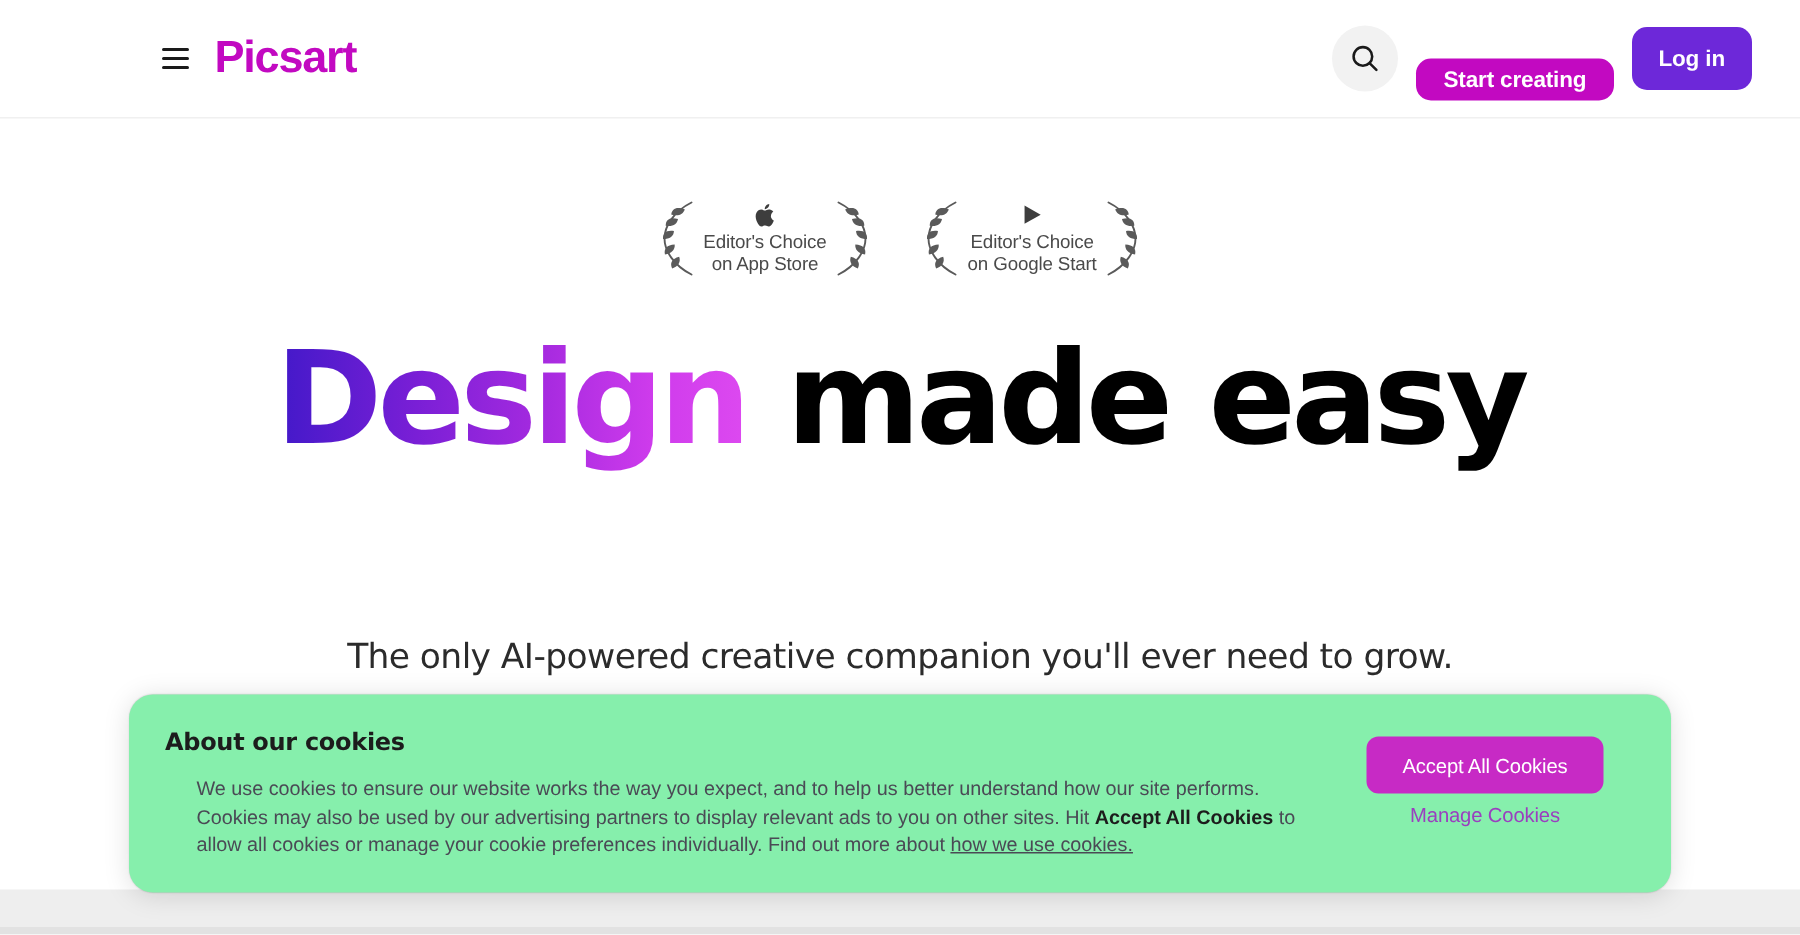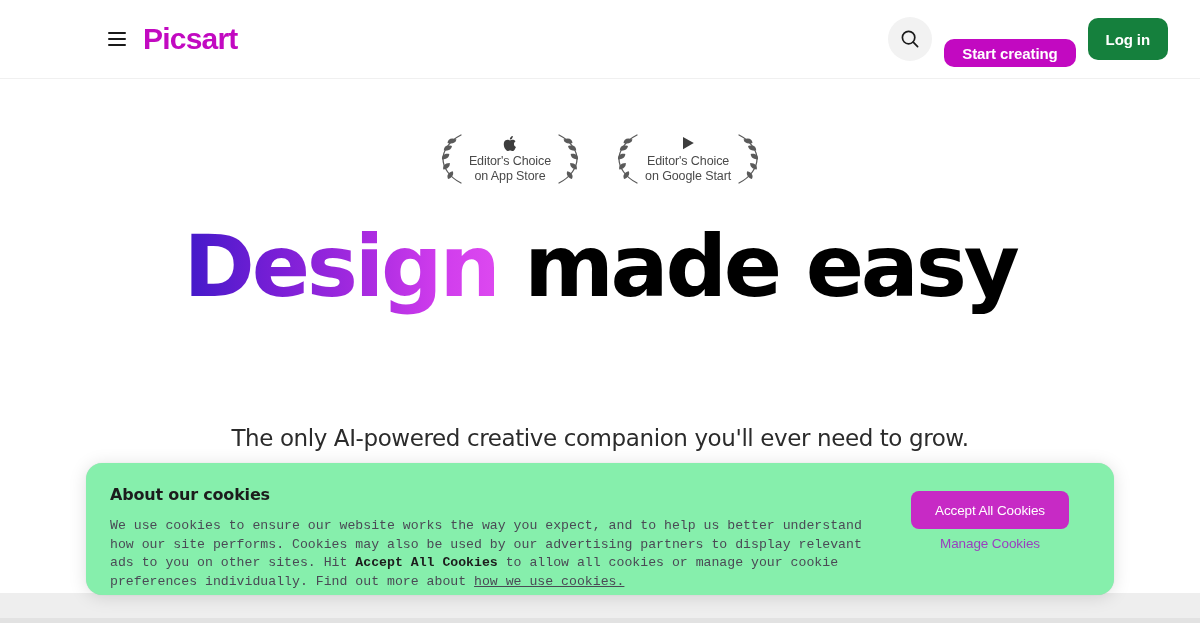--- a/index.html
+++ b/index.html
@@ -98,21 +98,21 @@
 
   .btn-start {
     background: #C209C1;
     color: #ffffff;
     height: 28px;
     padding: 0 18px;
     margin-top: 28px;
   }
 
   .btn-login {
-    background: #15803d;
+    background: #6d28d9;
     color: #ffffff;
     height: 42px;
     padding: 0 18px;
   }
 
   
   .hero {
     position: absolute;
     top: 79px; left: 0;
     width: 1200px;
@@ -226,25 +226,26 @@
   .cookie-title {
     font-family: "DejaVu Sans", sans-serif;
     font-size: 16px;
     font-weight: 700;
     color: #1c1c1c;
     letter-spacing: -0.2px;
     margin-bottom: 13px;
   }
 
   .cookie-body {
-    font-family: Liberation Mono, monospace;
+    font-family: Liberation Sans, sans-serif;
     font-size: 13.2px;
     line-height: 18.5px;
     color: #4a4a55;
     max-width: 800px;
+    margin-left: 21px;
   }
 
   .cookie-body b { color: #1c1c1c; font-weight: 700; }
 
   .cookie-link {
     color: #4a4a55;
     text-decoration: underline;
     cursor: pointer;
   }
 

